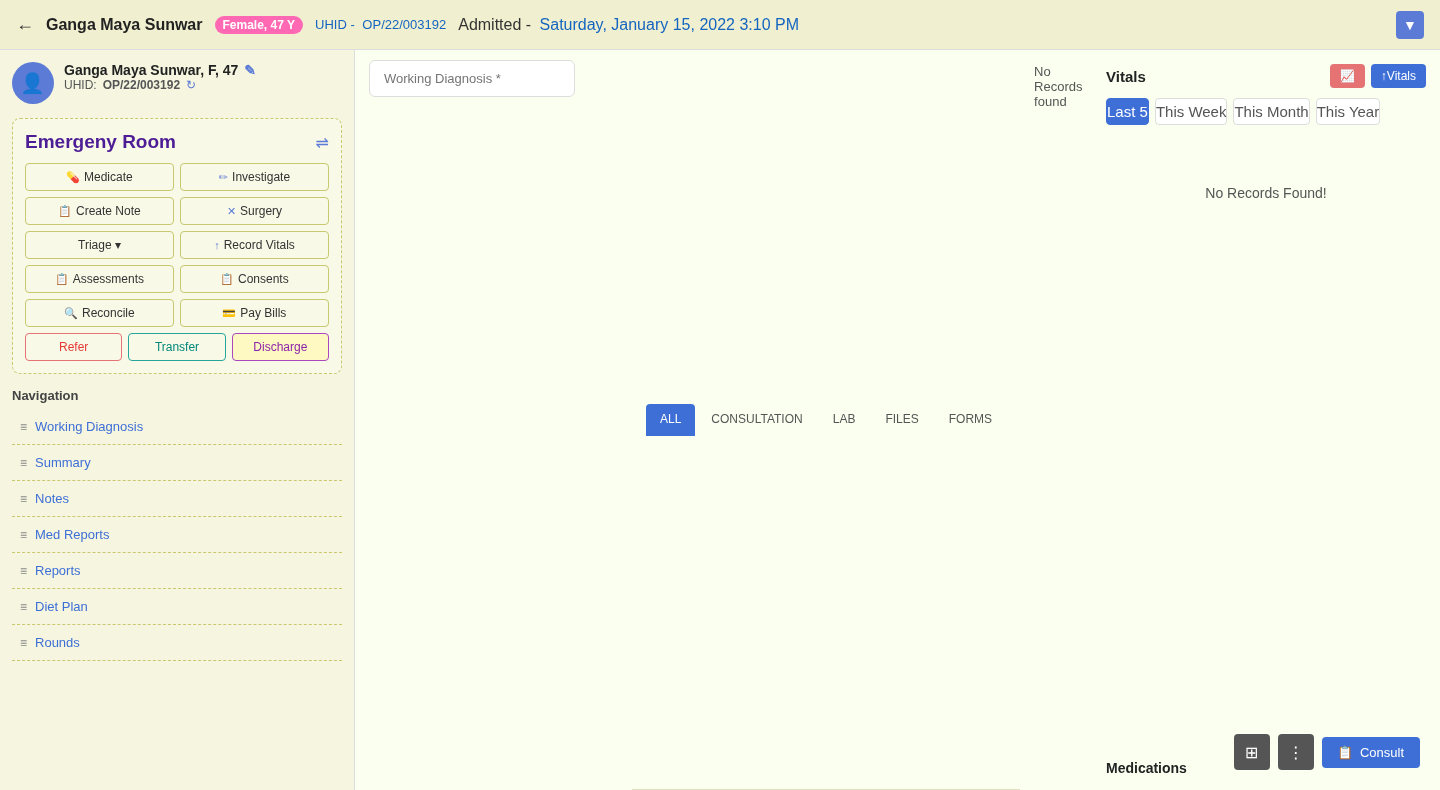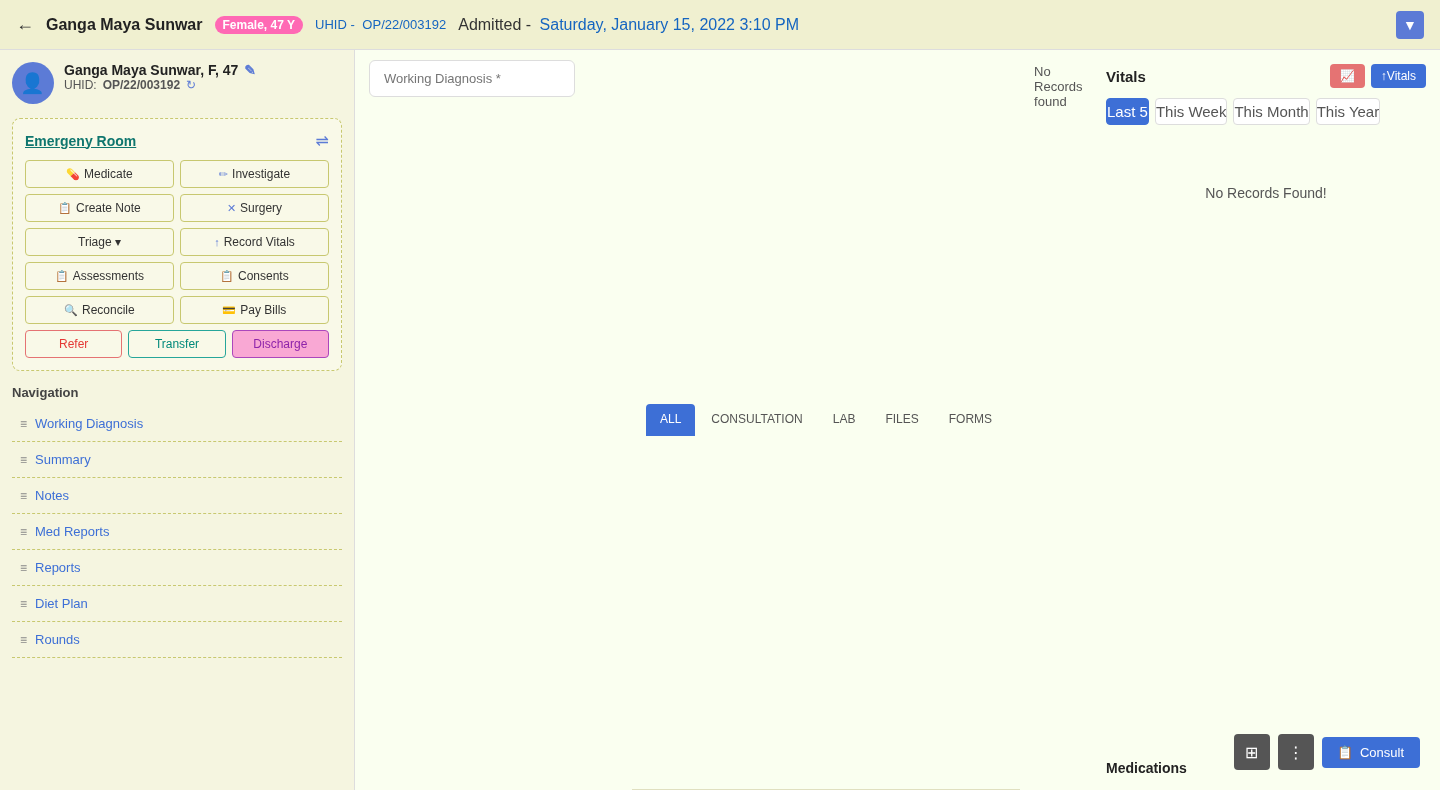--- a/index.html
+++ b/index.html
@@ -89,21 +89,21 @@
       border-radius: 8px;
       padding: 12px;
       margin-bottom: 14px;
     }
     .er-header {
       display: flex;
       justify-content: space-between;
       align-items: center;
       margin-bottom: 10px;
     }
-    .er-title { font-weight: 600; font-size: 14px; color: #0f766e; text-decoration: underline; }
+    .er-title { font-weight: 600; font-size: 19px; color: #4c1d95; }
     .er-filter-icon { color: #5c7bd6; cursor: pointer; font-size: 16px; }
 
     .btn-grid {
       display: grid;
       grid-template-columns: 1fr 1fr;
       gap: 6px;
       margin-bottom: 6px;
     }
     .btn-action {
       border: 1px solid #c8c870;
@@ -116,21 +116,21 @@
       display: flex;
       align-items: center;
       gap: 4px;
       justify-content: center;
     }
     .btn-action .icon-small { font-size: 11px; color: #5c7bd6; }
 
     .btn-row { display: grid; grid-template-columns: 1fr 1fr 1fr; gap: 6px; margin-top: 6px; }
     .btn-refer { border: 1px solid #e57373; background: #f9f9e8; color: #e53935; border-radius: 4px; padding: 6px 8px; cursor: pointer; font-size: 12px; }
     .btn-transfer { border: 1px solid #26a69a; background: #f9f9e8; color: #00897b; border-radius: 4px; padding: 6px 8px; cursor: pointer; font-size: 12px; }
-    .btn-discharge { border: 1px solid #ab47bc; background: #f9a8d4; color: #8e24aa; border-radius: 4px; padding: 6px 8px; cursor: pointer; font-size: 12px; }
+    .btn-discharge { border: 1px solid #ab47bc; background: #fef9c3; color: #8e24aa; border-radius: 4px; padding: 6px 8px; cursor: pointer; font-size: 12px; }
 
     
     .nav-section { margin-top: 4px; }
     .nav-title { font-size: 13px; font-weight: 600; color: #444; margin-bottom: 6px; }
     .nav-item {
       display: flex;
       align-items: center;
       gap: 8px;
       padding: 10px 8px;
       border-bottom: 1px dashed #c8c870;

